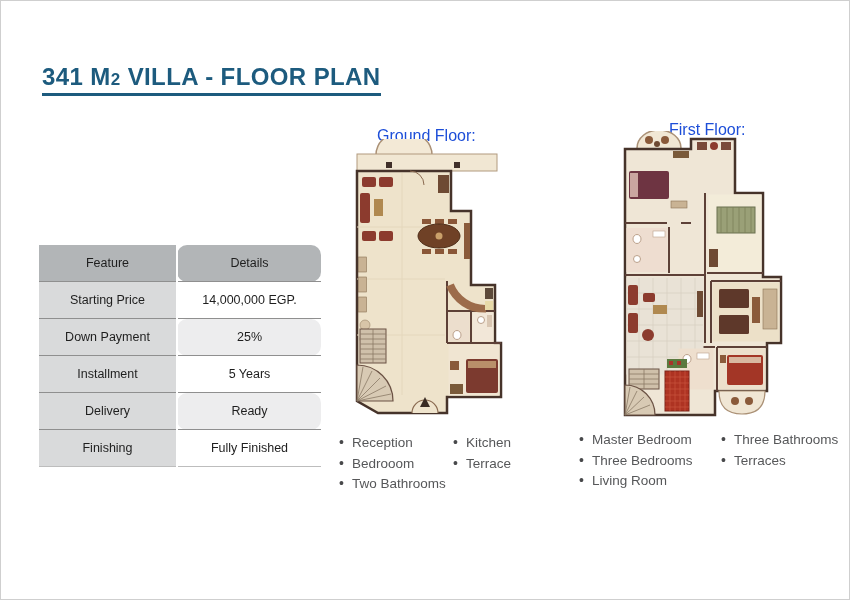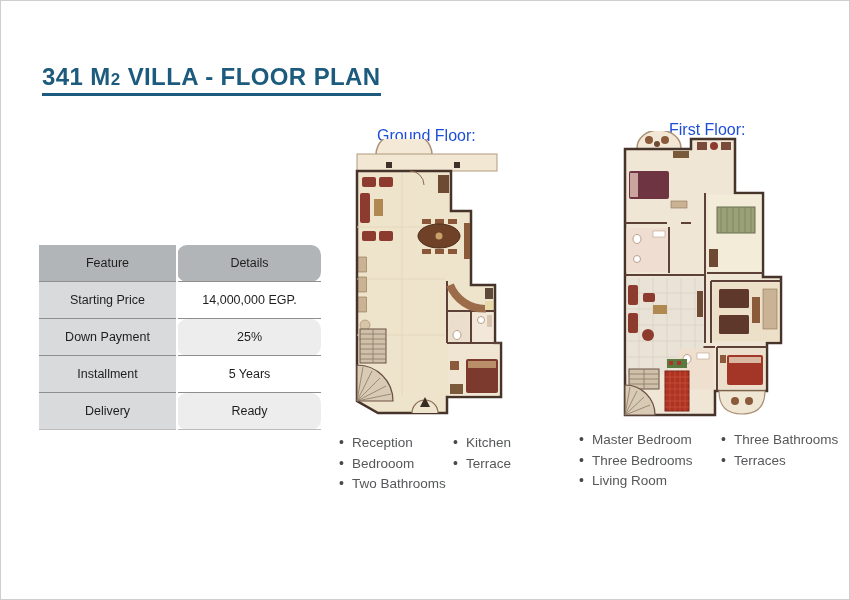--- a/index.html
+++ b/index.html
@@ -72,20 +72,24 @@
         <td class="col-details">25%</td>
       </tr>
       <tr>
         <td class="col-feature">Installment</td>
         <td class="col-details">5 Years</td>
       </tr>
       <tr>
         <td class="col-feature">Delivery</td>
         <td class="col-details">Ready</td>
       </tr>
+      <tr>
+        <td class="col-feature">Finishing</td>
+        <td class="col-details">Fully Finished</td>
+      </tr>
     </tbody>
   </table>
 
   <p class="section-label label-ground">Ground Floor:</p>
   <p class="section-label label-first">First Floor:</p>
 
   <svg class="plan plan-ground" width="164" height="286" viewBox="0 0 164 286">
 
     <path d="M26,16 A28,24 0 0 1 82,16" fill="#f3e9d6" stroke="#ab9176" stroke-width="1.5"></path>
     <rect x="7" y="15" width="140" height="17" fill="#f1e7d3" stroke="#b19a7f"></rect>

